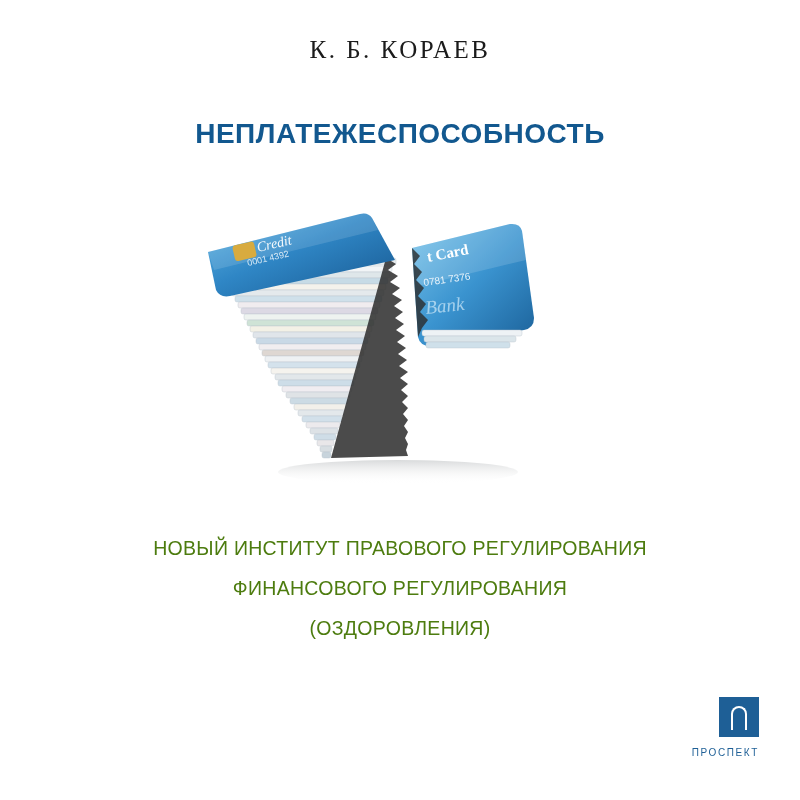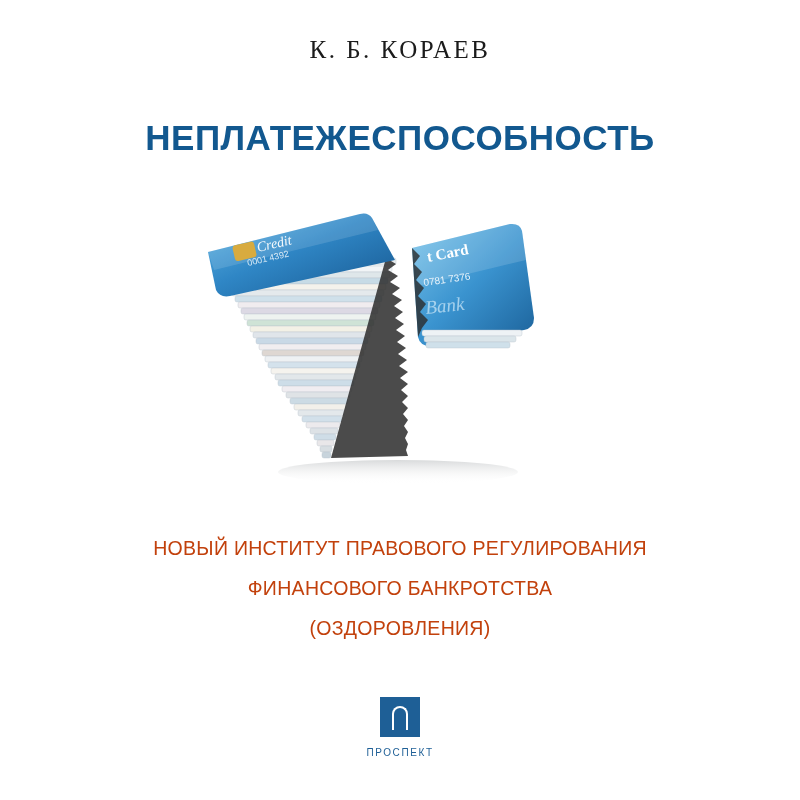--- a/index.html
+++ b/index.html
@@ -32,21 +32,21 @@
   }
 
   
   .title {
     position: absolute;
     top: 118px;
     left: 0;
     width: 100%;
     text-align: center;
     font-family: "Liberation Sans", sans-serif;
-    font-size: 35px;
+    font-size: 28px;
     font-weight: bold;
     letter-spacing: 0.5px;
     color: #12588f;
   }
 
   
   .art {
     position: absolute;
     top: 200px;
     left: 0;
@@ -55,37 +55,37 @@
   }
   .art svg { display: block; margin: 0 auto; }
 
   
   .subtitle {
     position: absolute;
     top: 528px;
     left: 0;
     width: 100%;
     text-align: center;
-    color: #c2410c;
+    color: #4d7c0f;
   }
   .subtitle .line {
     font-family: "Liberation Sans", sans-serif;
     font-size: 19.5px;
     line-height: 40px;
     letter-spacing: 0.3px;
     white-space: nowrap;
   }
 
   
   .publisher {
     position: absolute;
     bottom: 42px;
     left: 0;
     width: 100%;
-    text-align: center;
+    text-align: right;
   }
   .pub-mark {
     display: inline-block;
     width: 40px;
     height: 40px;
     background: #1e5f96;
     position: relative;
   }
   .pub-mark::after {
     content: "";
@@ -205,21 +205,21 @@
       <g stroke="#b9c3c9" stroke-width="0.4">
         <rect x="232" y="130" width="100" height="6" rx="2" fill="#eef2f5"></rect>
         <rect x="234" y="136" width="92" height="6" rx="2" fill="#dbe5ea"></rect>
         <rect x="236" y="142" width="84" height="6" rx="2" fill="#cfe0ea"></rect>
       </g>
     </svg>
   </div>
 
   <div class="subtitle">
     <div class="line">НОВЫЙ ИНСТИТУТ ПРАВОВОГО РЕГУЛИРОВАНИЯ</div>
-    <div class="line">ФИНАНСОВОГО БАНКРОТСТВА</div>
+    <div class="line">ФИНАНСОВОГО РЕГУЛИРОВАНИЯ</div>
     <div class="line">(ОЗДОРОВЛЕНИЯ)</div>
   </div>
 
   <div class="publisher">
     <div class="pub-mark"></div>
     <div class="pub-name">ПРОСПЕКТ</div>
   </div>
 
 </div>
 

